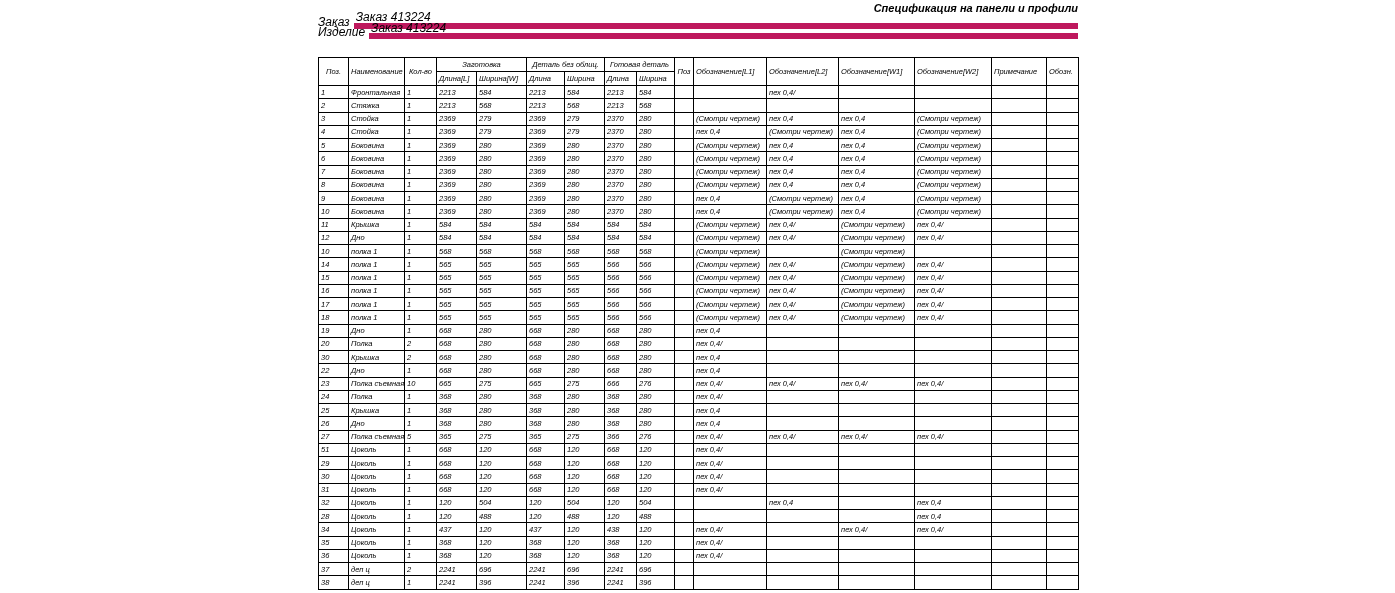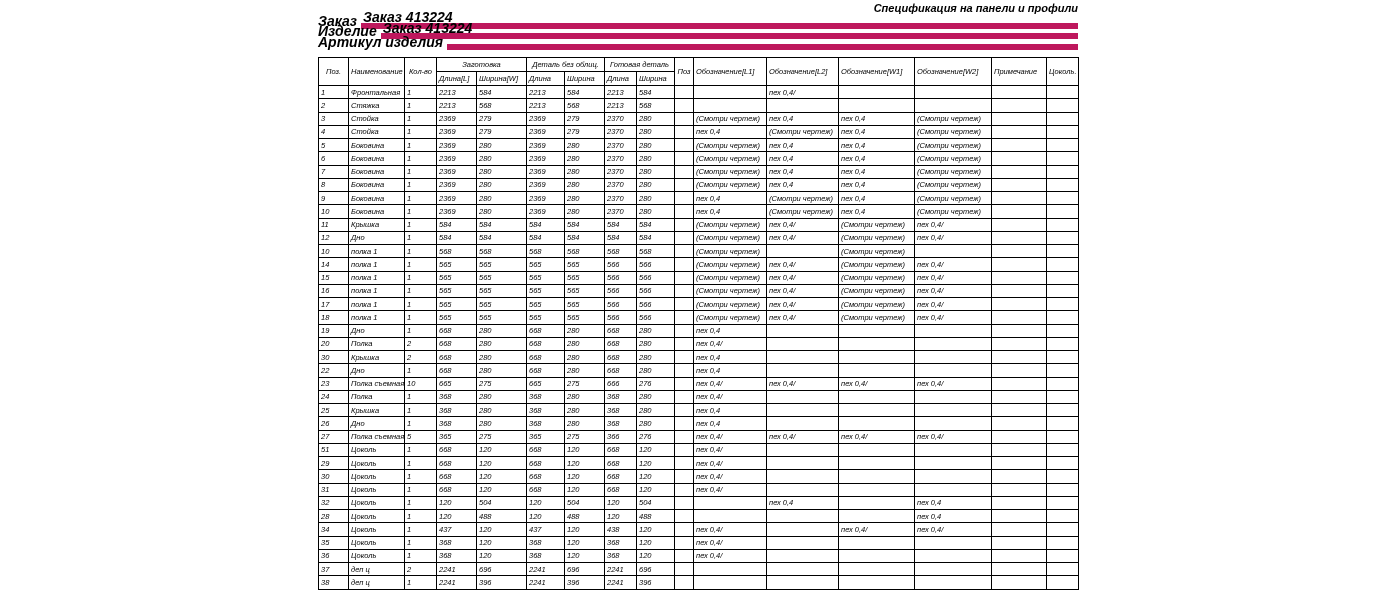--- a/index.html
+++ b/index.html
@@ -20,22 +20,21 @@
     width: 760px;
     text-align: right;
     font-size: 11px;
     font-weight: bold;
   }
   .meta {
     position: absolute;
     left: 318px;
     top: 18px;
     width: 760px;
-    font-size: 14px;
-    font-weight: bold;
+    font-size: 12px;
   }
   .meta-row {
     display: flex;
     align-items: flex-end;
     height: 10.5px;
   }
   .meta-label { white-space: pre; padding-right: 4px; }
   .meta-value {
     flex: 1;
     border-bottom: 6px solid #be185d;
@@ -92,24 +91,20 @@
 
   <div class="meta">
     <div class="meta-row">
       <span class="meta-label">Заказ</span>
       <span class="meta-value">Заказ 413224</span>
     </div>
     <div class="meta-row">
       <span class="meta-label">Изделие</span>
       <span class="meta-value">Заказ 413224</span>
     </div>
-    <div class="meta-row">
-      <span class="meta-label">Артикул изделия</span>
-      <span class="meta-value"></span>
-    </div>
   </div>
 
   <table class="spec-table">
     <colgroup>
       <col class="c-pos">
         <col class="c-name">
         <col class="c-qty">
       <col class="c-zl">
         <col class="c-zw">
       <col class="c-dl">
@@ -131,21 +126,21 @@
         <th rowspan="2">Кол-во</th>
         <th colspan="2">Заготовка</th>
         <th colspan="2">Деталь без облиц.</th>
         <th colspan="2">Готовая деталь</th>
         <th rowspan="2">Поз</th>
         <th rowspan="2" class="leftal">Обозначение[L1]</th>
         <th rowspan="2" class="leftal">Обозначение[L2]</th>
         <th rowspan="2" class="leftal">Обозначение[W1]</th>
         <th rowspan="2" class="leftal">Обозначение[W2]</th>
         <th rowspan="2" class="leftal">Примечание</th>
-        <th rowspan="2" class="leftal">Цоколь.</th>
+        <th rowspan="2" class="leftal">Обозн.</th>
       </tr>
       <tr>
         <th class="sub">Длина[L]</th>
         <th class="sub">Ширина[W]</th>
         <th class="sub">Длина</th>
         <th class="sub">Ширина</th>
         <th class="sub">Длина</th>
         <th class="sub">Ширина</th>
       </tr>
     </thead>

